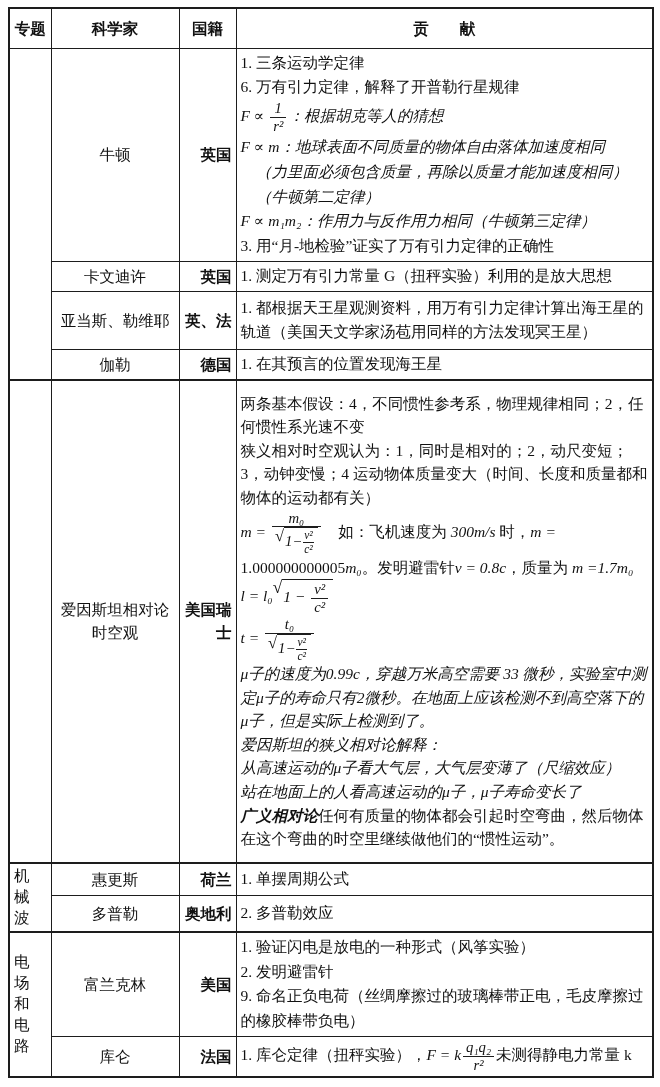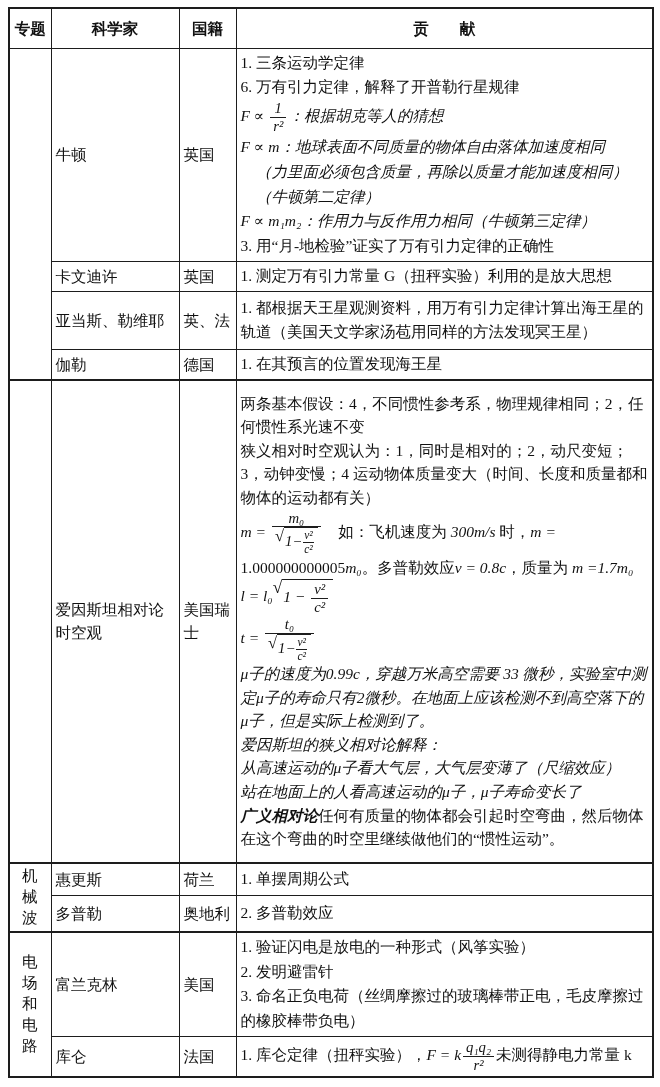--- a/index.html
+++ b/index.html
@@ -35,33 +35,34 @@
   tr.section-top > td { border-top: 2px solid #1d1d1d; }
 
   thead th {
     font-weight: bold;
     text-align: center;
     font-size: 16px;
     line-height: 1.25;
     padding: 4px 2px;
   }
   td.topic-cell {
-    text-align: center;
     line-height: 1.35;
     padding: 2px 12px;
     letter-spacing: 1px;
   }
   td.scientist-cell {
+    text-align: center;
     line-height: 1.5;
     padding: 2px 14px;
   }
   td.nationality-cell {
-    text-align: left;
+    text-align: right;
     line-height: 1.5;
     padding: 2px 6px;
+    font-weight: bold;
   }
   td.contribution-cell {
     text-align: left;
     padding: 3px 6px 3px 7px;
   }
   .cline { line-height: 1.6; }
   .cline.ind { padding-left: 1em; }
 
   
   tr.rh  { height: 40px; }
@@ -177,21 +178,21 @@
             <div class="cline"><span class="seg-t">狭义相对时空观认为：1，同时是相对的；2，动尺变短；3，动钟变慢；4 运动物体质量变大（时间、长度和质量都和物体的运动都有关）</span></div>
             <div class="cline"><span class="seg-m">m = </span><span class="frac">
                 <span class="num"><span class="seg-m">m₀</span></span>
                 <span class="den"><span class="sqrt">
                     <span class="rsign">√</span>
                     <span class="rad"><span class="seg-m">1−</span><span class="frac">
                         <span class="num"><span class="seg-m">v²</span></span>
                         <span class="den"><span class="seg-m">c²</span></span>
                       </span></span>
                   </span></span>
-              </span><span class="seg-t">　如：飞机速度为 </span><span class="seg-m">300m/s</span><span class="seg-t"> 时，</span><span class="seg-m">m = </span><span class="seg-t">1.000000000005</span><span class="seg-m">m₀</span><span class="seg-t">。多普勒效应</span><span class="seg-m">v = 0.8c</span><span class="seg-t">，质量为 </span><span class="seg-m">m =1.7m₀</span></div>
+              </span><span class="seg-t">　如：飞机速度为 </span><span class="seg-m">300m/s</span><span class="seg-t"> 时，</span><span class="seg-m">m = </span><span class="seg-t">1.000000000005</span><span class="seg-m">m₀</span><span class="seg-t">。发明避雷针</span><span class="seg-m">v = 0.8c</span><span class="seg-t">，质量为 </span><span class="seg-m">m =1.7m₀</span></div>
             <div class="cline"><span class="seg-m">l = l₀</span><span class="sqrt">
                 <span class="rsign">√</span>
                 <span class="rad"><span class="seg-m">1 − </span><span class="frac">
                     <span class="num"><span class="seg-m">v²</span></span>
                     <span class="den"><span class="seg-m">c²</span></span>
                   </span></span>
               </span></div>
             <div class="cline"><span class="seg-m">t = </span><span class="frac">
                 <span class="num"><span class="seg-m">t₀</span></span>
                 <span class="den"><span class="sqrt">
@@ -224,21 +225,21 @@
             <div class="cline"><span class="seg-t">2. 多普勒效应</span></div>
           </td>
       </tr>
       <tr class="r8 section-top">
         <td class="topic-cell" rowspan="2">电场和电路</td>
         <td class="scientist-cell">富兰克林</td>
         <td class="nationality-cell">美国</td>
         <td class="contribution-cell">
             <div class="cline"><span class="seg-t">1. 验证闪电是放电的一种形式（风筝实验）</span></div>
             <div class="cline"><span class="seg-t">2. 发明避雷针</span></div>
-            <div class="cline"><span class="seg-t">3. 命名正负电荷（丝绸摩擦过的玻璃棒带正电，毛皮摩擦过的橡胶棒带负电）</span></div>
+            <div class="cline"><span class="seg-t">9. 命名正负电荷（丝绸摩擦过的玻璃棒带正电，毛皮摩擦过的橡胶棒带负电）</span></div>
           </td>
       </tr>
       <tr class="r9">
         <td class="scientist-cell">库仑</td>
         <td class="nationality-cell">法国</td>
         <td class="contribution-cell">
             <div class="cline"><span class="seg-t">1. 库仑定律（扭秤实验），</span><span class="seg-m">F = k</span><span class="frac">
                 <span class="num"><span class="seg-m">q₁q₂</span></span>
                 <span class="den"><span class="seg-m">r²</span></span>
               </span><span class="seg-t">未测得静电力常量 k</span></div>

